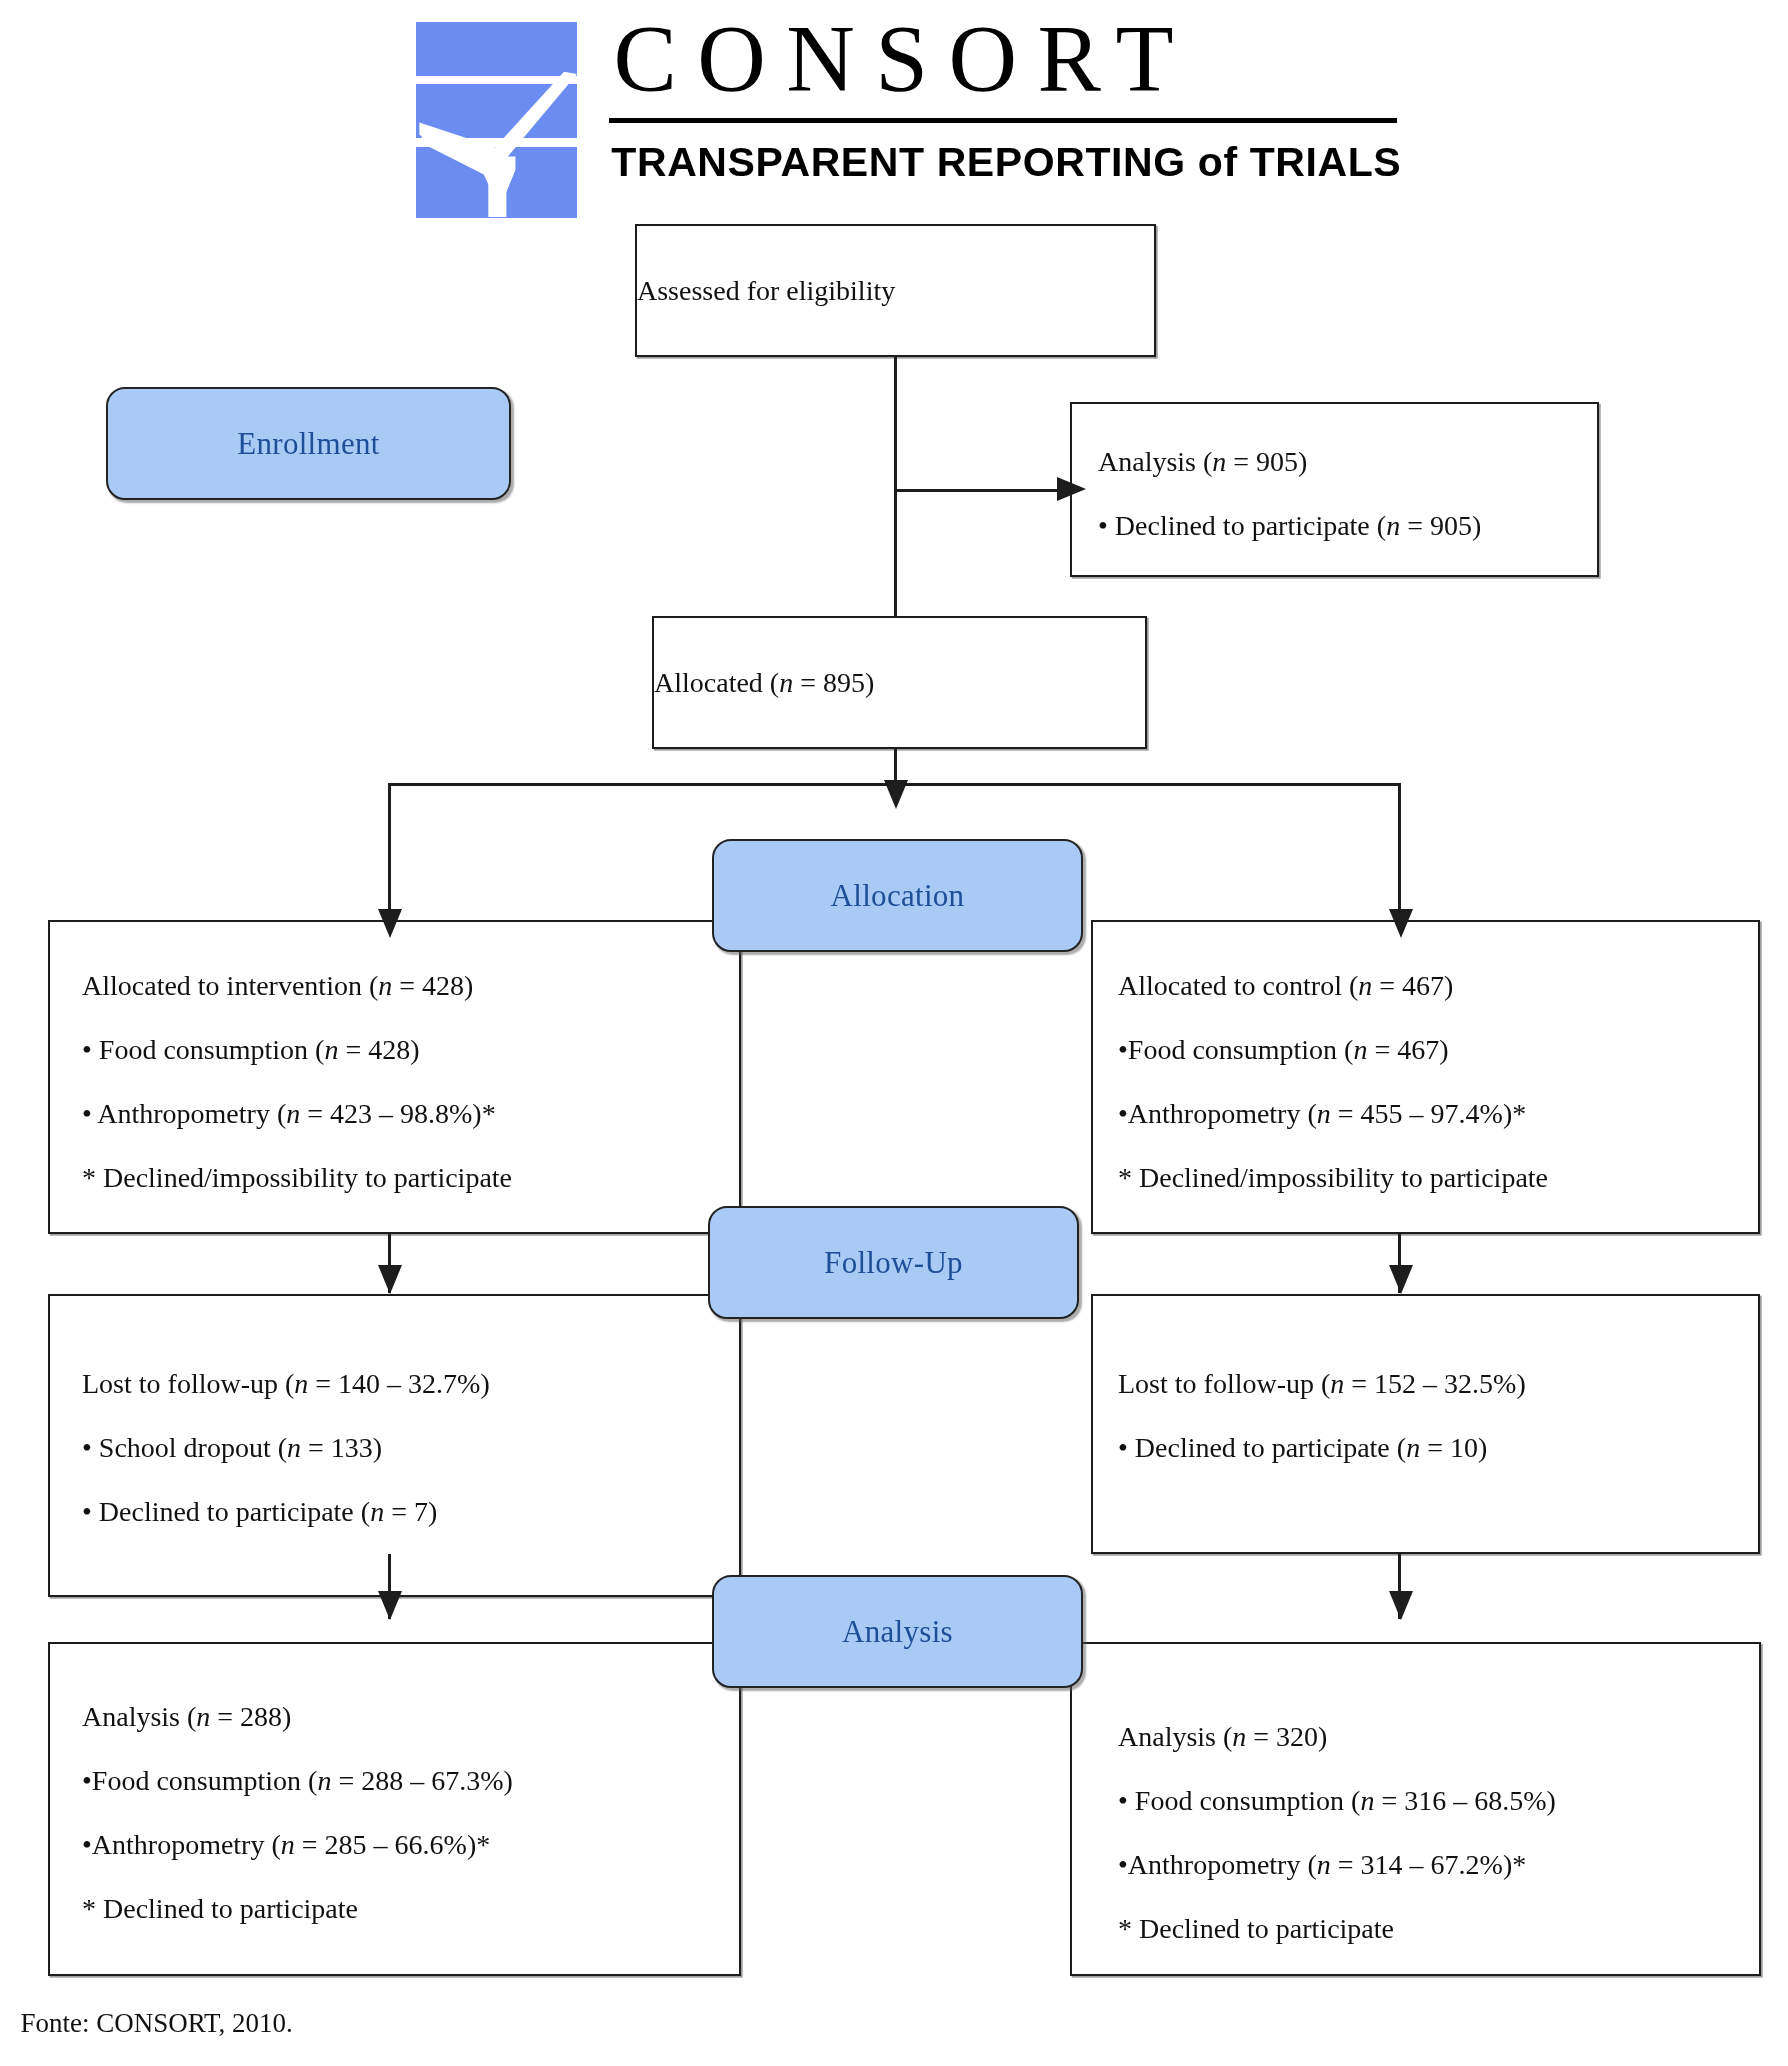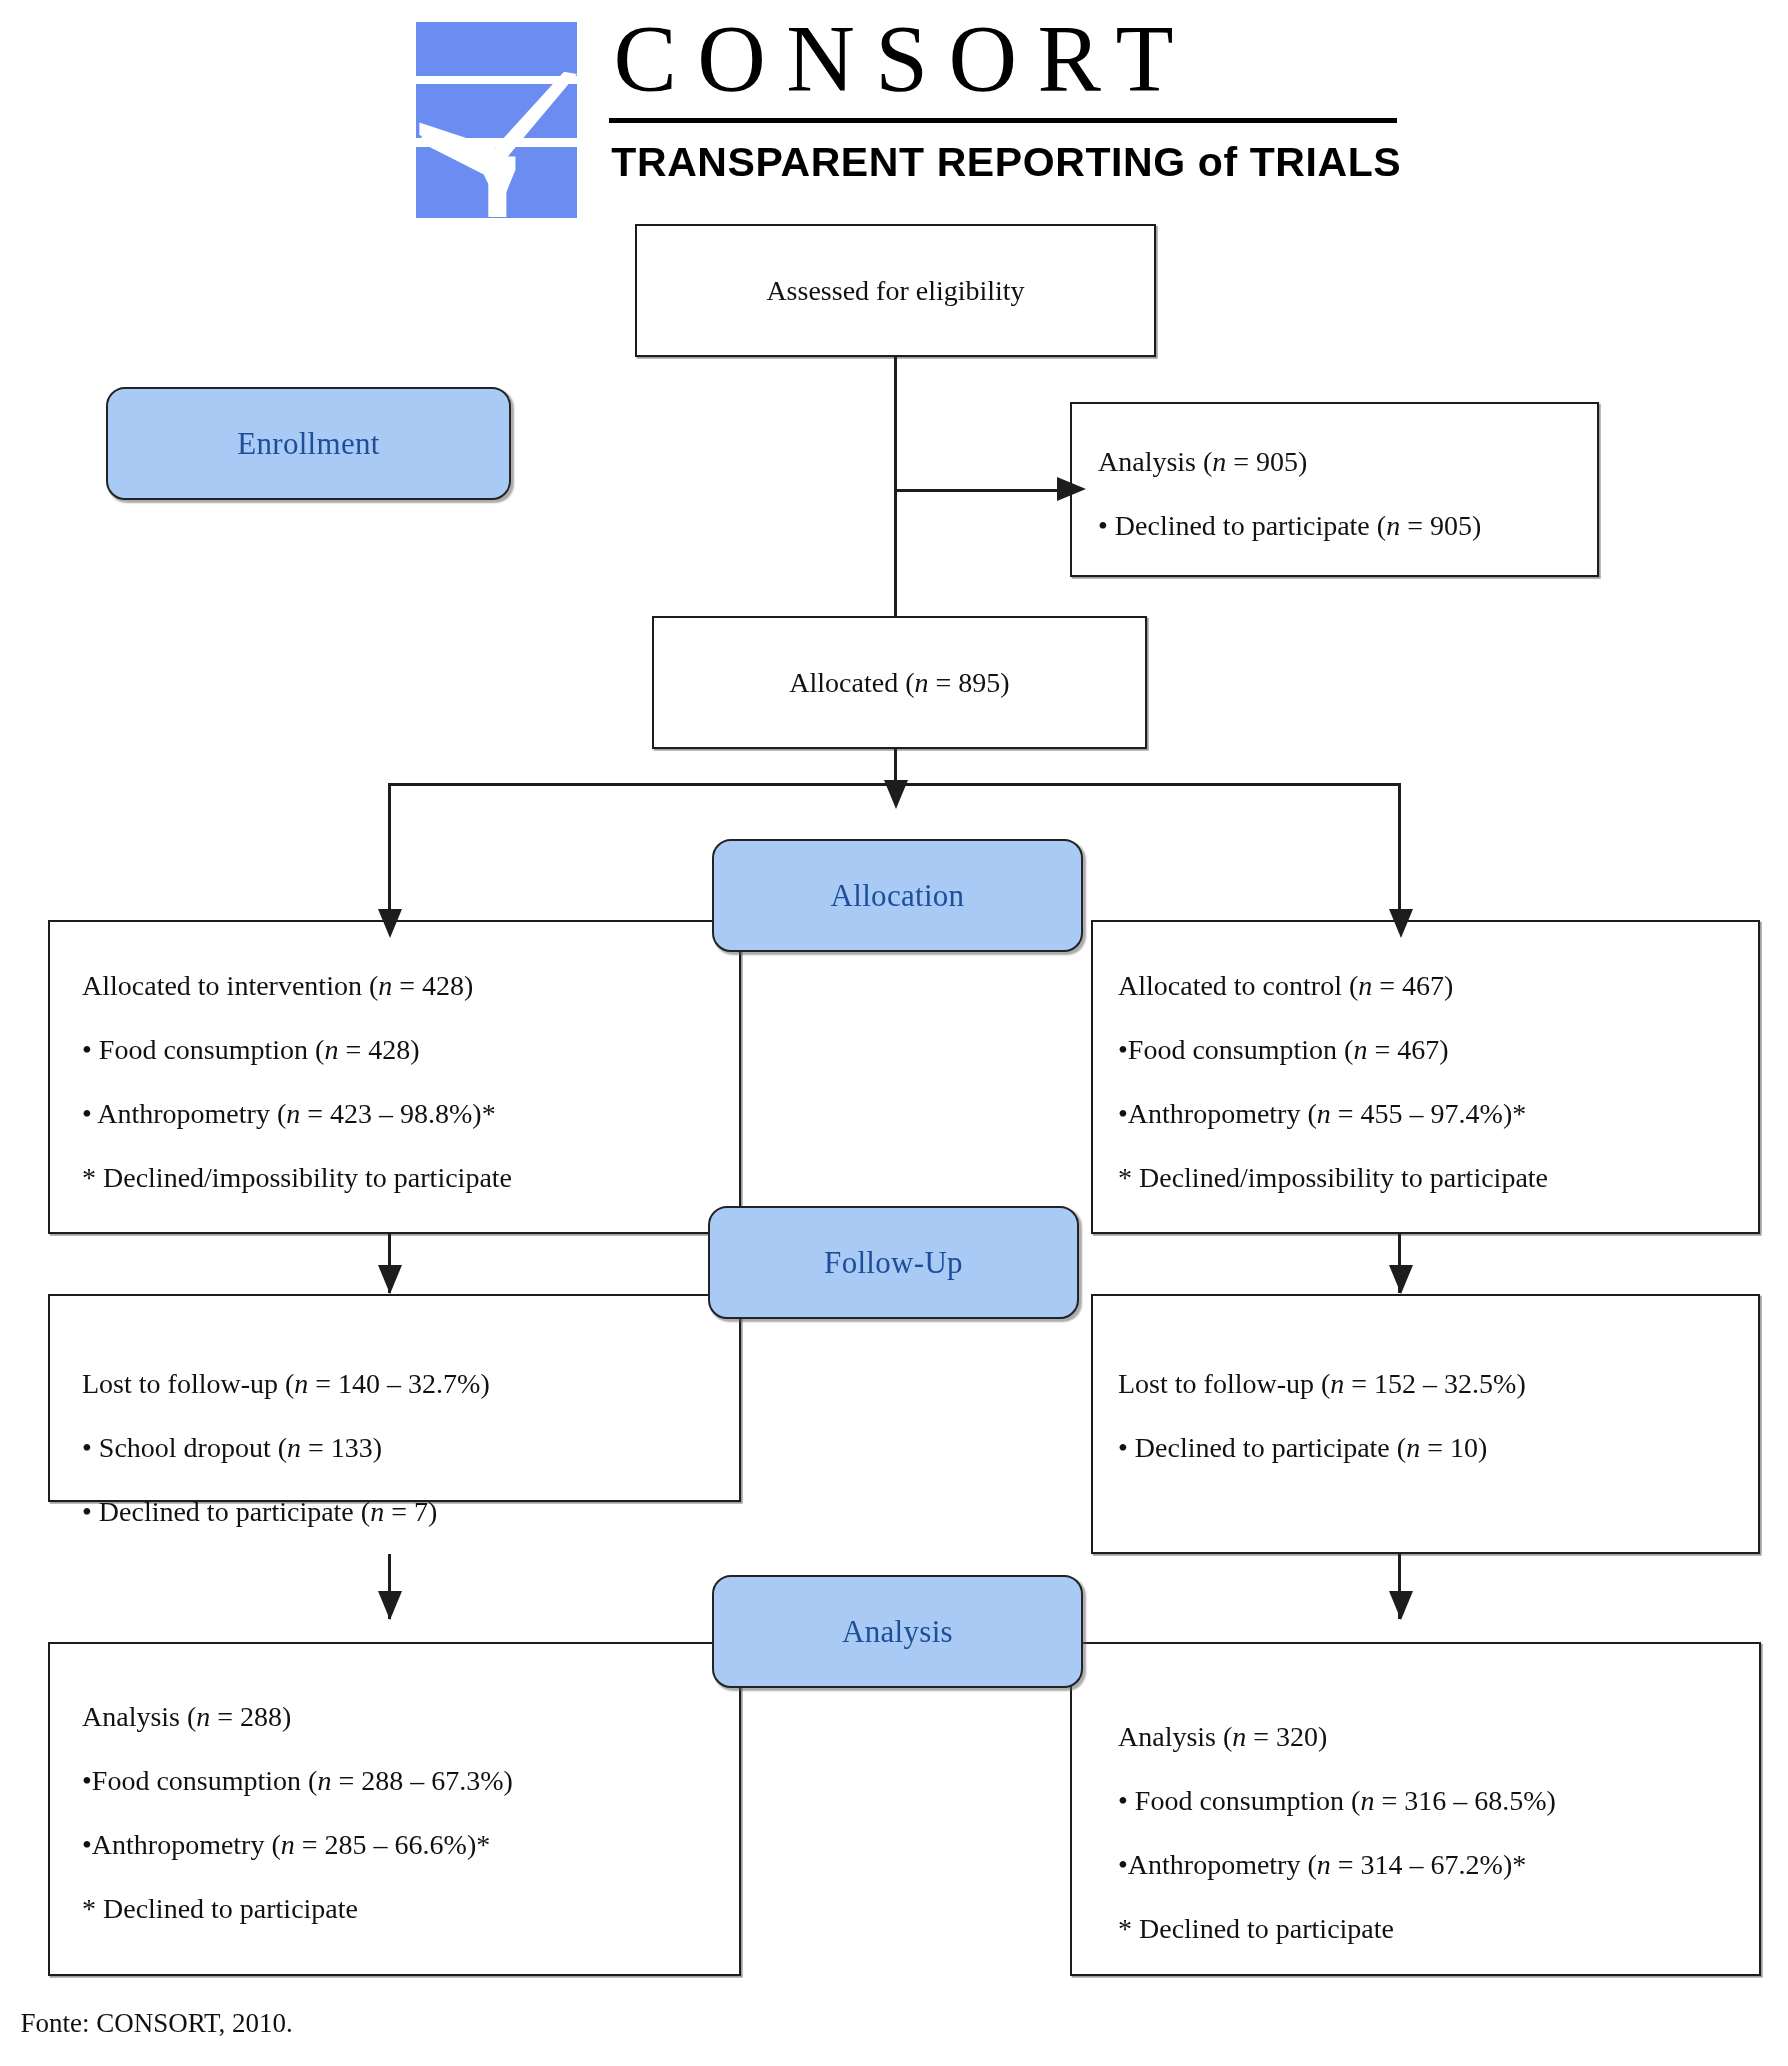--- a/index.html
+++ b/index.html
@@ -83,21 +83,20 @@
   }
   .box .txt {
     font-size: 28px;
     line-height: 1.0;
     color: #111111;
     white-space: nowrap;
   }
   .box.centered {
     display: flex;
     align-items: center;
-    justify-content: center;
   }
   .body-lines {
     position: absolute;
     left: 32px;
     right: 11.3px;
   }
   .body-lines .line {
     font-size: 28px;
     line-height: 1.0;
     color: #111111;
@@ -245,21 +244,21 @@
 
   <div class="vline" style="left:388px; top:1234px; height:59px;"></div>
   <div class="arrow-down" style="left:378px; top:1265px;"></div>
   <div class="vline" style="left:1398px; top:1234px; height:59px;"></div>
   <div class="arrow-down" style="left:1389px; top:1265px;"></div>
 
   <div class="stage" style="left:708px; top:1206px; width:371px; height:113px;">
     <span class="stage-label">Follow-Up</span>
   </div>
 
-  <div class="box" style="left:48px; top:1294px; width:693px; height:208px;">
+  <div class="box" style="left:48px; top:1294px; width:693px; height:303px;">
     <div class="body-lines" style="left:32px; top:74px;">
       <div class="line"><span>Lost to follow-up (</span><span class="ital">n</span><span> = 140 – 32.7%)</span></div>
       <div class="line"><span>• School dropout (</span><span class="ital">n</span><span> = 133)</span></div>
       <div class="line"><span>• Declined to participate (</span><span class="ital">n</span><span> = 7)</span></div>
     </div>
   </div>
 
   <div class="box" style="left:1091px; top:1294px; width:669px; height:260px;">
     <div class="body-lines" style="left:25px; top:74px;">
       <div class="line"><span>Lost to follow-up (</span><span class="ital">n</span><span> = 152 – 32.5%)</span></div>

